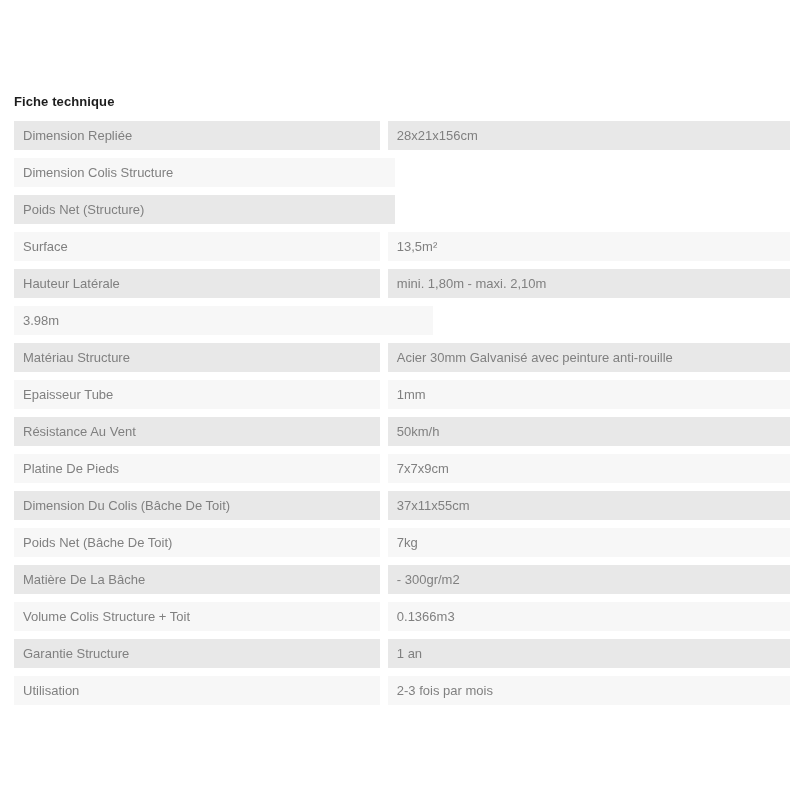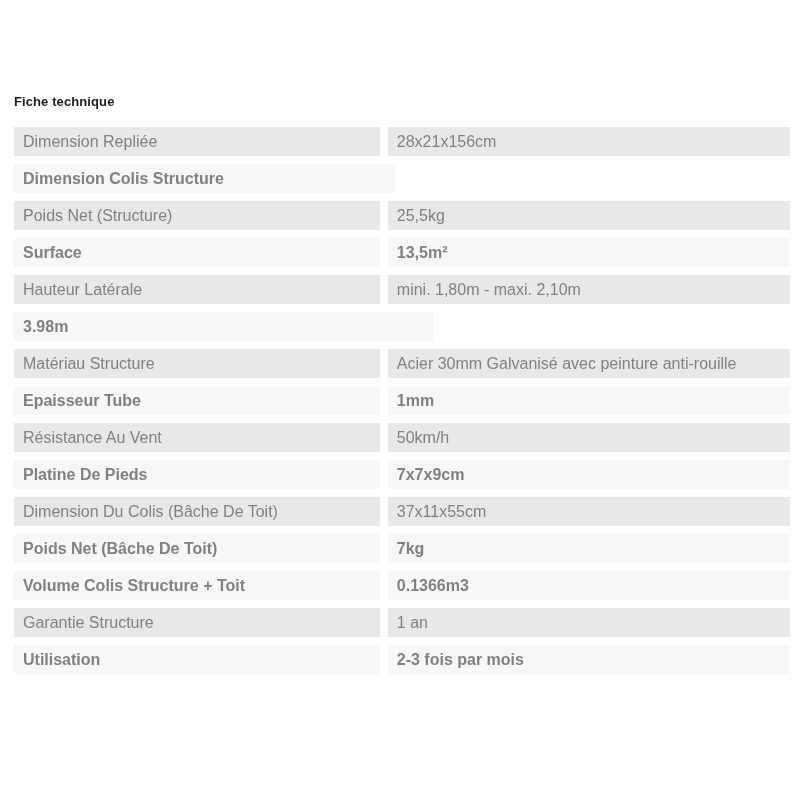--- a/index.html
+++ b/index.html
@@ -17,38 +17,38 @@
     width: 800px;
     height: 800px;
     background: var(--page-bg, #ffffff);
     padding: 94px 10px 0 14px;
   }
   .page-title {
     font-size: 13px;
     font-weight: 700;
     color: var(--title-text, #1d1d1d);
     line-height: 15px;
-    margin-bottom: 18px;
+    margin-bottom: 12px;
     letter-spacing: 0.1px;
   }
   .spec-table {
     width: 776px;
   }
   .spec-row {
     display: flex;
     gap: 8px;
     margin-bottom: 8px;
     height: 29px;
   }
   .spec-row.odd .spec-cell { background: var(--row-odd-bg, #e8e8e8); }
-  .spec-row.even .spec-cell { background: var(--row-even-bg, #f7f7f7); font-weight: bold; }
+  .spec-row.even .spec-cell { background: var(--row-even-bg, #f7f7f7); }
   .spec-cell {
     height: 29px;
     line-height: 29px;
-    font-size: 16px;
+    font-size: 13px;
     color: var(--row-text, #808080);
     padding-left: 9px;
     padding-right: 6px;
     white-space: nowrap;
     overflow: hidden;
   }
   .spec-cell.label { width: 381px; }
   .spec-cell.value { width: 419px; }
 </style>
 </head>
@@ -59,21 +59,20 @@
   <div class="spec-table" id="spec-table">
       <div class="spec-row odd">
         <div class="spec-cell label">Dimension Repliée</div>
         <div class="spec-cell value">28x21x156cm</div>
       </div>
       <div class="spec-row even">
         <div class="spec-cell label">Dimension Colis Structure</div>
       </div>
       <div class="spec-row odd">
         <div class="spec-cell label">Poids Net (Structure)</div>
-        <div class="spec-cell value">25,5kg</div>
       </div>
       <div class="spec-row even">
         <div class="spec-cell label">Surface</div>
         <div class="spec-cell value">13,5m²</div>
       </div>
       <div class="spec-row odd">
         <div class="spec-cell label">Hauteur Latérale</div>
         <div class="spec-cell value">mini. 1,80m - maxi. 2,10m</div>
       </div>
       <div class="spec-row even">
@@ -96,20 +95,24 @@
         <div class="spec-cell value">7x7x9cm</div>
       </div>
       <div class="spec-row odd">
         <div class="spec-cell label">Dimension Du Colis (Bâche De Toit)</div>
         <div class="spec-cell value">37x11x55cm</div>
       </div>
       <div class="spec-row even">
         <div class="spec-cell label">Poids Net (Bâche De Toit)</div>
         <div class="spec-cell value">7kg</div>
       </div>
+      <div class="spec-row odd">
+        <div class="spec-cell label">Matière De La Bâche</div>
+        <div class="spec-cell value">- 300gr/m2</div>
+      </div>
       <div class="spec-row even">
         <div class="spec-cell label">Volume Colis Structure + Toit</div>
         <div class="spec-cell value">0.1366m3</div>
       </div>
       <div class="spec-row odd">
         <div class="spec-cell label">Garantie Structure</div>
         <div class="spec-cell value">1 an</div>
       </div>
       <div class="spec-row even">
         <div class="spec-cell label">Utilisation</div>

